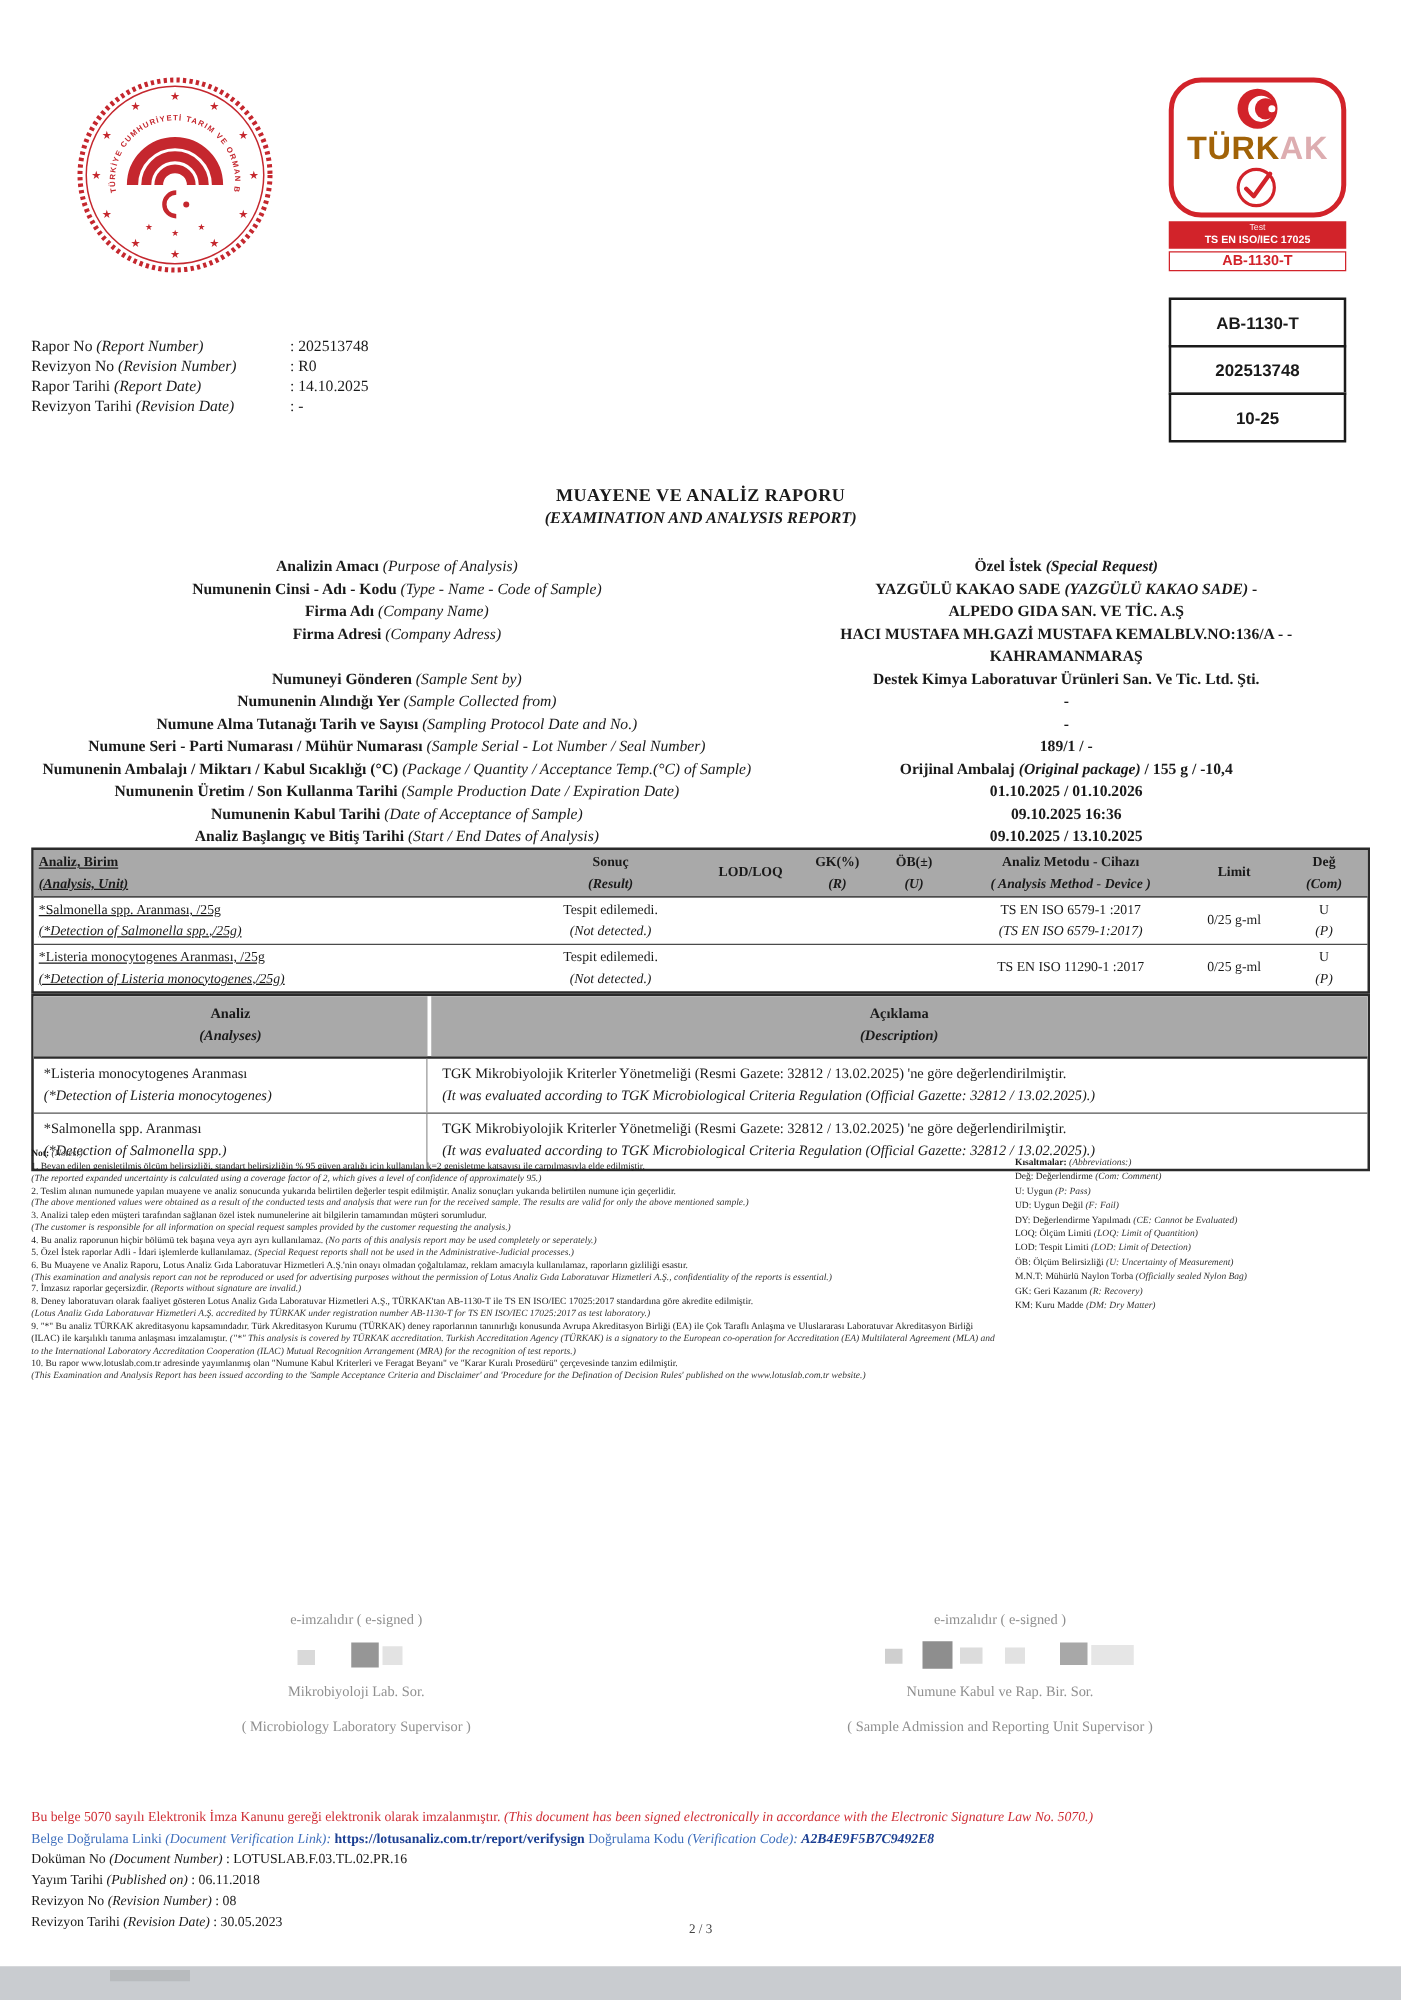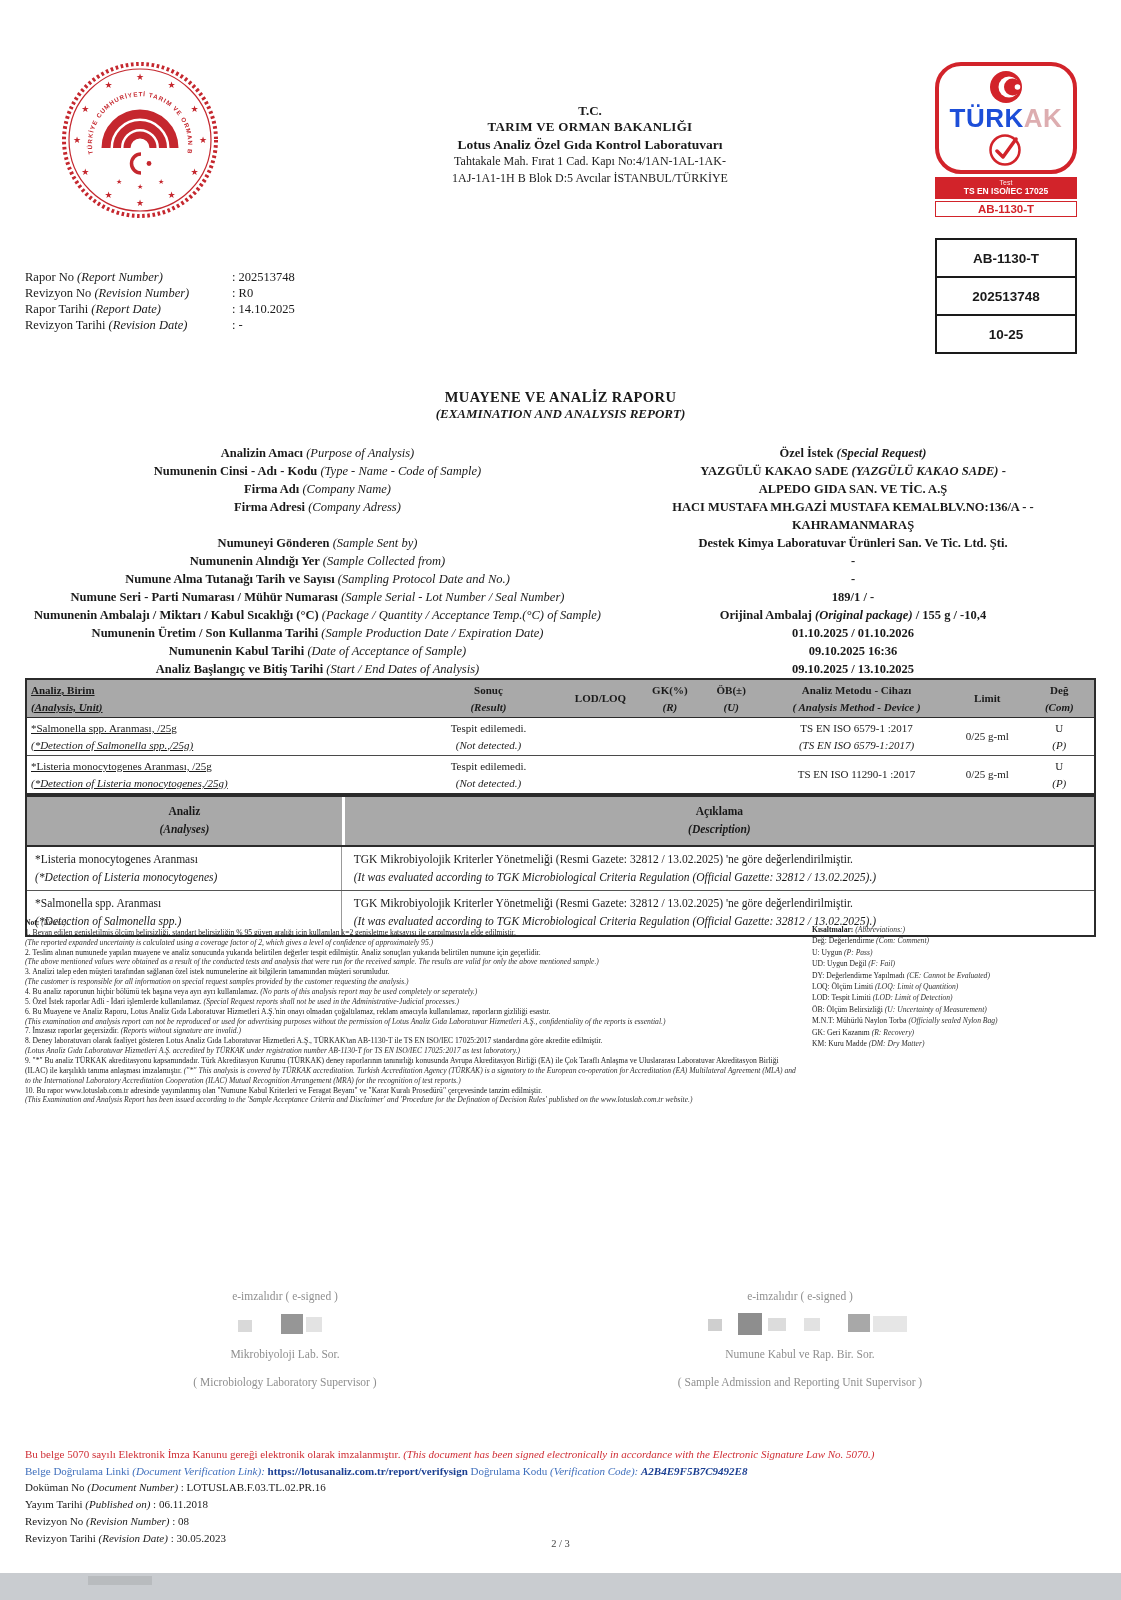--- a/index.html
+++ b/index.html
@@ -12,21 +12,21 @@
   .head-center { position:absolute; left:340px; top:103px; width:500px; text-align:center; }
   .hc-tc  { font-weight:bold; font-size:13px; }
   .hc-min { font-weight:bold; font-size:13px; letter-spacing:.3px; }
   .hc-lab { font-weight:bold; font-size:13.5px; margin-top:2px; }
   .hc-addr{ font-size:12px; line-height:1.38; color:#222; }
 
   .turkak { position:absolute; left:935px; top:62px; width:142px; font-family:"Liberation Sans","DejaVu Sans",sans-serif; }
   .tk-box { height:112px; border:4px solid #d2232a; border-radius:26px; background:#fff;
             display:flex; flex-direction:column; align-items:center; }
   .tk-word { font-weight:bold; font-size:26px; line-height:1; letter-spacing:.5px; margin-top:1px; }
-  .tk-turk { color:#1d4ed8; } .tk-ak { color:#ddadb0; }
+  .tk-turk { color:#a16207; } .tk-ak { color:#ddadb0; }
   .tk-band { background:#d2232a; color:#fff; text-align:center; margin-top:3px; padding:2px 0 3px; }
   .tk-band1 { font-size:7px; opacity:.9; }
   .tk-band2 { font-size:8.5px; font-weight:bold; }
   .tk-code { border:1.5px solid #d2232a; color:#d2232a; font-weight:bold; text-align:center;
              font-size:11.5px; padding:1px 0; margin-top:2px; }
 
   .sidebox { position:absolute; left:935px; top:238px; width:142px; font-family:"Liberation Sans","DejaVu Sans",sans-serif; }
   .sb-cell { border:2px solid #1a1a1a; height:40px; display:flex; align-items:center; justify-content:center;
              font-weight:bold; font-size:13.5px; background:#fff; }
   .sidebox > .sb-cell:nth-child(n+2){ margin-top:-2px; }
@@ -147,27 +147,20 @@
       <path d="M 46 88 A 34 34 0 0 1 114 88" fill="none" stroke="#c5272e" stroke-width="9"></path>
       <path d="M 55 88 A 25 25 0 0 1 105 88" fill="none" stroke="#fff" stroke-width="3"></path>
       <path d="M 57 88 A 23 23 0 0 1 103 88" fill="none" stroke="#c5272e" stroke-width="8"></path>
       <path d="M 65 88 A 15 15 0 0 1 95 88" fill="none" stroke="#fff" stroke-width="3"></path>
       <path d="M 67 88 A 13 13 0 0 1 93 88" fill="none" stroke="#c5272e" stroke-width="7"></path>
       <path d="M 81 94 A 9.5 9.5 0 1 0 81 113" fill="none" stroke="#c5272e" stroke-width="3.5"></path>
       <circle cx="89" cy="103.5" r="2.4" fill="#c5272e"></circle>
     </svg>
   </div>
 
-  <div class="head-center">
-    <div class="hc-tc">T.C.</div>
-    <div class="hc-min">TARIM VE ORMAN BAKANLIĞI</div>
-    <div class="hc-lab">Lotus Analiz Özel Gıda Kontrol Laboratuvarı</div>
-    <div class="hc-addr">Tahtakale Mah. Fırat 1 Cad. Kapı No:4/1AN-1AL-1AK-</div>
-    <div class="hc-addr">1AJ-1A1-1H B Blok D:5 Avcılar İSTANBUL/TÜRKİYE</div>
-  </div>
 
   <div class="turkak">
     <div class="tk-box">
       <svg width="34" height="34" viewBox="0 0 34 34" style="margin-top:4px">
         <circle cx="17" cy="17" r="16" fill="#d2232a"></circle>
         <circle cx="20" cy="17" r="10.5" fill="#fff"></circle>
         <circle cx="23.5" cy="17" r="8.5" fill="#d2232a"></circle>
         <circle cx="28.5" cy="17" r="2.8" fill="#fff"></circle>
       </svg>
       <div class="tk-word"><span class="tk-turk">TÜRK</span><span class="tk-ak">AK</span></div>

